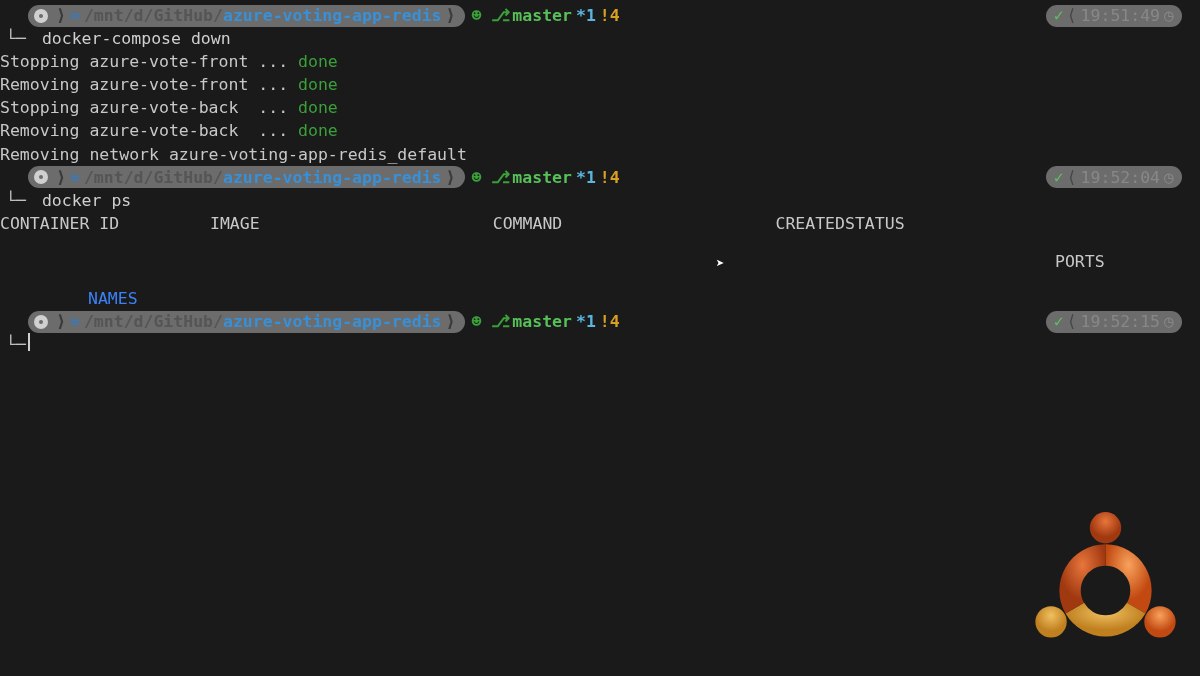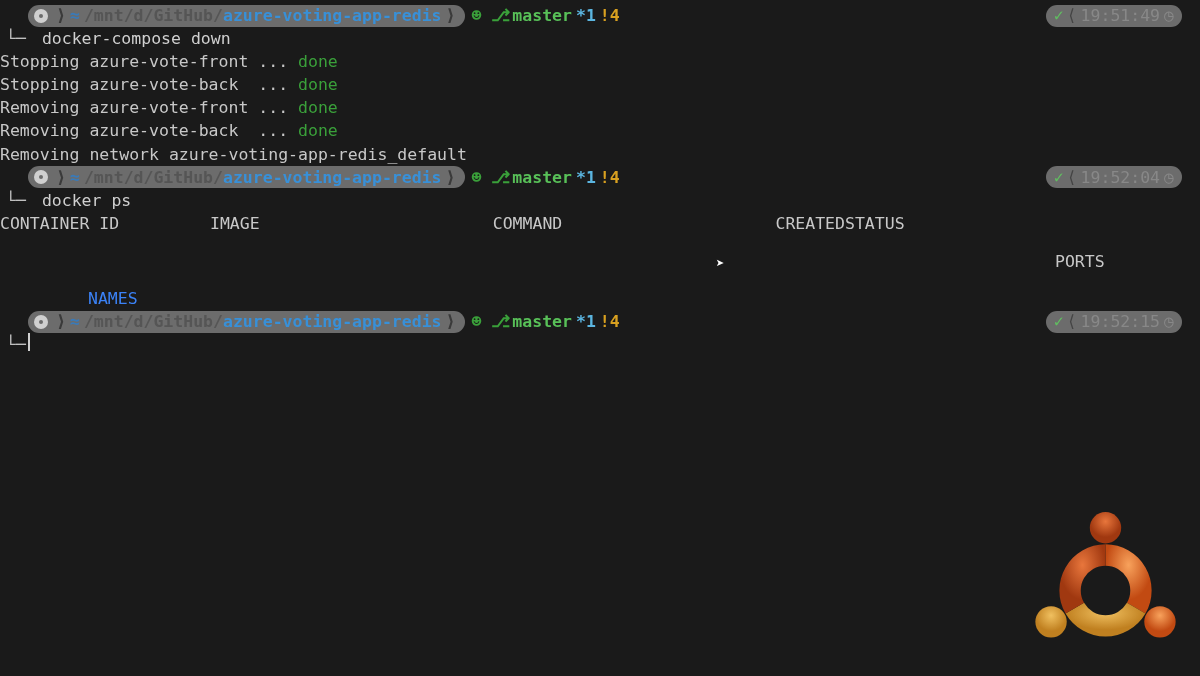--- a/index.html
+++ b/index.html
@@ -146,22 +146,22 @@
       <span>19:51:49</span>
       <span class="time-clock">◷</span>
     </div>
   </div>
   <div class="connector-row">
     <span class="connector pre">└─</span>
     <span class="cmd">docker-compose down</span>
   </div>
 
   <div class="out-line pre"><span>Stopping azure-vote-front ... </span><span class="done">done</span></div>
+  <div class="out-line pre"><span>Removing azure-vote-front ... </span><span class="done">done</span></div>
   <div class="out-line pre"><span>Stopping azure-vote-back  ... </span><span class="done">done</span></div>
-  <div class="out-line pre"><span>Removing azure-vote-front ... </span><span class="done">done</span></div>
   <div class="out-line pre"><span>Removing azure-vote-back  ... </span><span class="done">done</span></div>
   <div class="out-line">Removing network azure-voting-app-redis_default</div>
 
   <div class="prompt-row">
     <div class="prompt-pill">
       <span class="ubuntu-icon"></span>
       <span class="sep">⟩</span>
       <span style="color:#3a7ab8; margin-right:4px">≈</span>
       <span class="path-dim">/mnt</span>
       <span class="path-dim">/</span>

